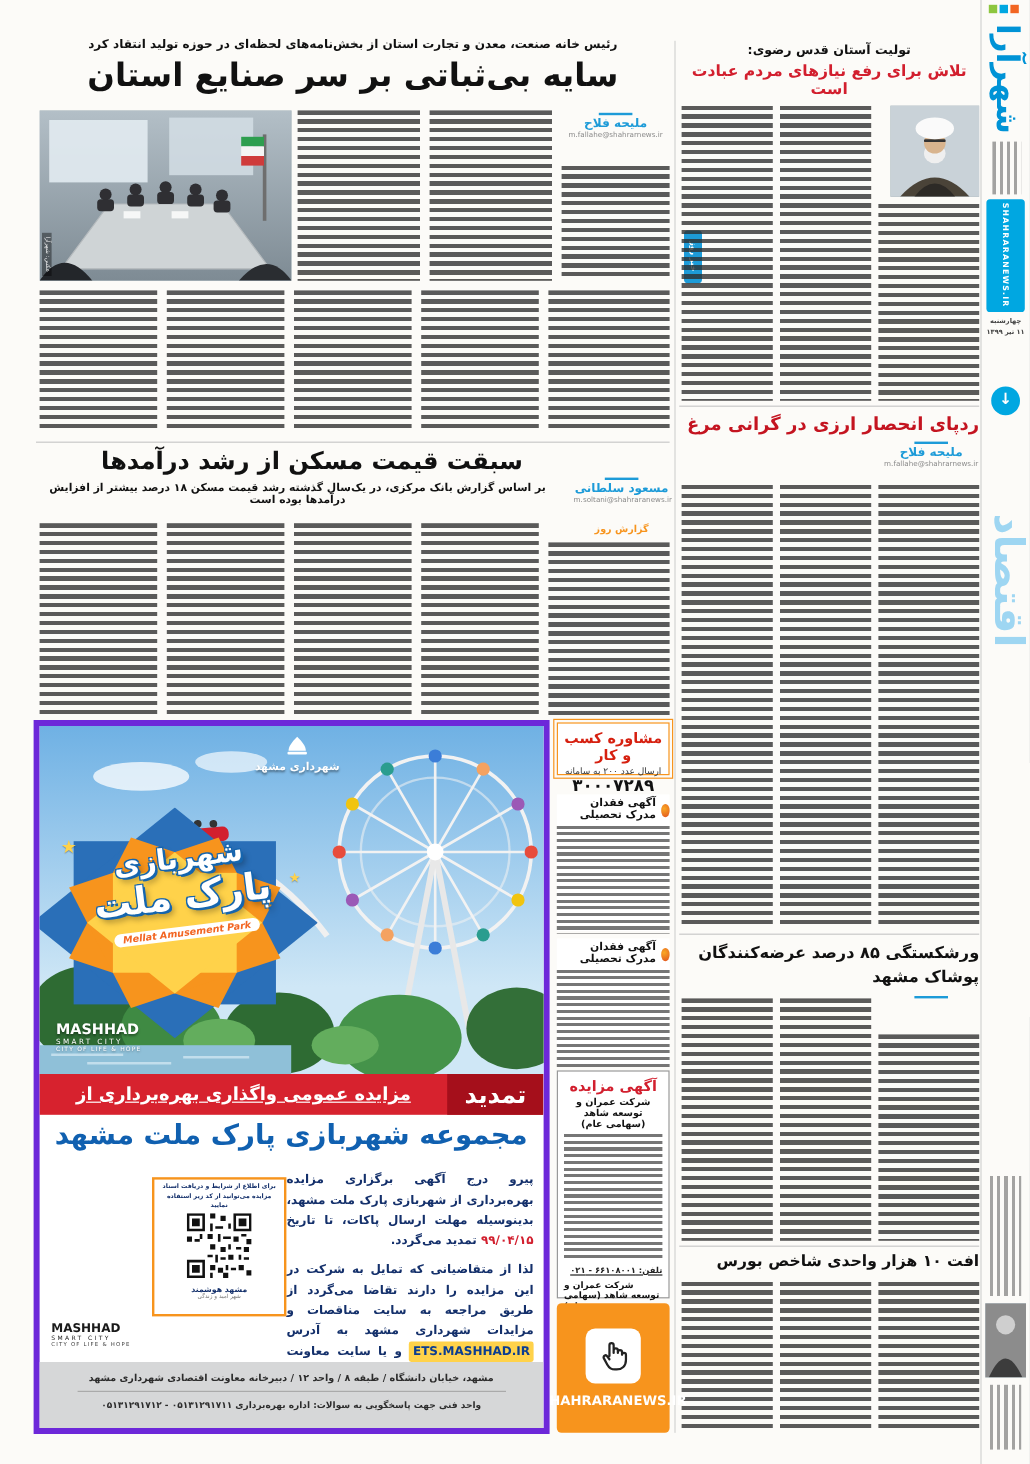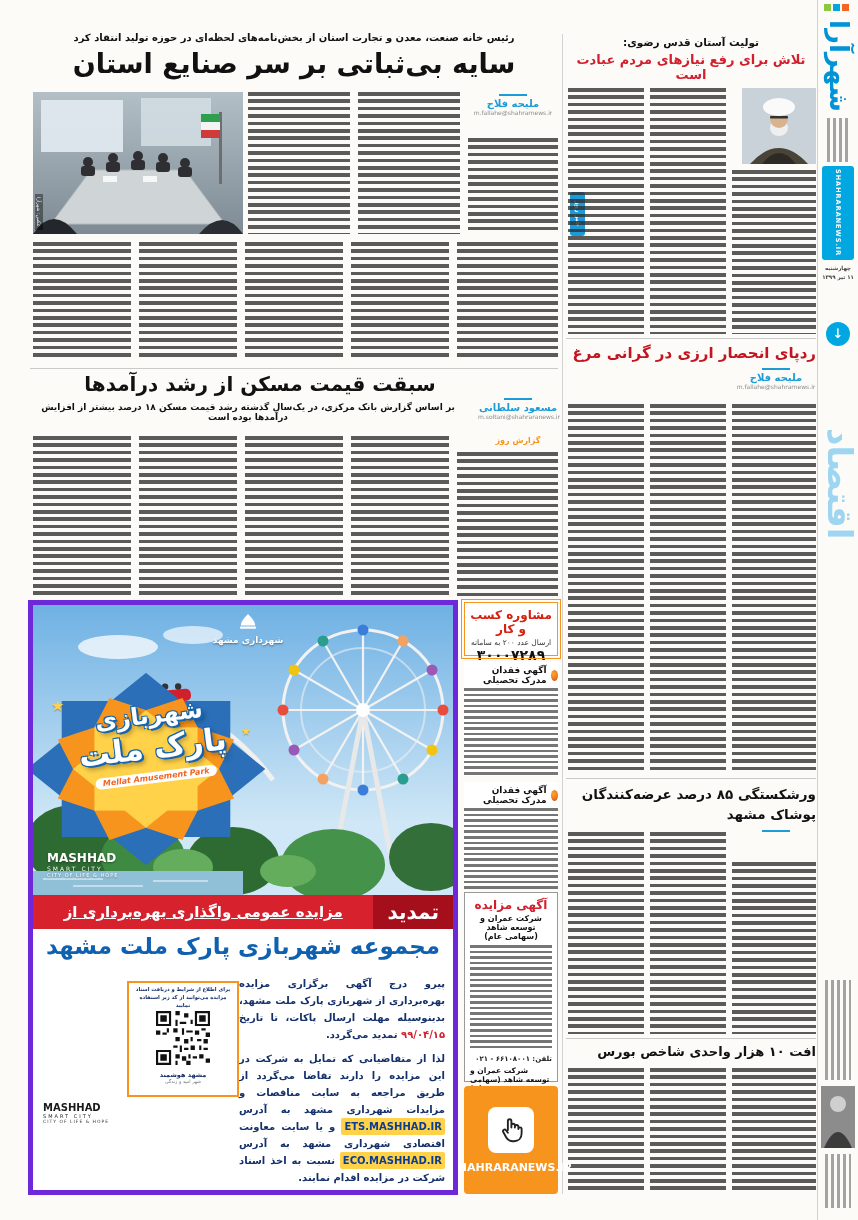--- a/index.html
+++ b/index.html
@@ -33,21 +33,21 @@
   .consult .t{color:#d62010;font-weight:bold;font-size:12px;}
   .consult .l{color:#333;font-size:7.5px;margin-top:2px;}
   .consult .n{color:#111;font-weight:bold;font-size:14px;letter-spacing:1px;}
   .notice{background:#fff;}
   .notice-head{display:flex;align-items:center;justify-content:center;gap:4px;padding:3px 0;}
   .notice-head .dot{width:11px;height:11px;border-radius:50%;background:radial-gradient(circle at 35% 35%,#f9a825,#e0501e);}
   .notice-head b{font-size:9px;color:#111;}
   .auction{border:1px solid #999;background:#fff;padding:5px 5px 3px;box-sizing:border-box;}
   .auction .t{color:#d21f2e;font-weight:bold;font-size:12px;text-align:center;}
   .auction .c{color:#111;font-weight:bold;font-size:8px;text-align:center;margin:2px 0 4px;}
-  .auction .p{color:#222;font-weight:bold;font-size:7px;margin-top:4px;}
+  .auction .p{color:#222;font-weight:bold;font-size:7px;margin-top:4px;text-decoration:underline;}
   .auction .s{color:#111;font-weight:bold;font-size:7.5px;text-align:left;margin-top:3px;}
   .orangebox{background:#f7941d;border-radius:4px;display:flex;flex-direction:column;align-items:center;justify-content:center;gap:8px;}
   .handcard{width:46px;height:46px;background:#fff;border-radius:8px;display:flex;align-items:center;justify-content:center;}
   .orangebox .site{color:#fff;font-weight:bold;font-size:11px;direction:ltr;}
   
   .ad{position:absolute;left:28px;top:600px;width:430px;height:595px;border:5px solid #6d28d9;background:#fff;box-sizing:border-box;overflow:hidden;}
   .ad-banner{position:absolute;top:290px;left:0;right:0;height:34px;background:#d7222e;display:flex;align-items:center;}
   .ad-banner .tag{background:#a50f1b;color:#fff;font-size:20px;font-weight:bold;padding:0 14px;height:100%;display:flex;align-items:center;}
   .ad-banner .txt{flex:1;text-align:center;color:#fff;font-size:15px;font-weight:bold;text-decoration:underline;}
   .ad-title{position:absolute;top:328px;left:0;right:0;text-align:center;color:#1060b0;font-weight:bold;font-size:23px;}
@@ -237,21 +237,21 @@
       <span class="mail">m.soltani@shahraranews.ir</span>
     </div>
     <div class="abs htag" style="left:482px;top:436px;width:72px;">گزارش روز</div>
     <div class="abs txtcol" style="left:33px;top:436px;width:98px;height:160px;"></div>
     <div class="abs txtcol" style="left:139px;top:436px;width:98px;height:160px;"></div>
     <div class="abs txtcol" style="left:245px;top:436px;width:98px;height:160px;"></div>
     <div class="abs txtcol" style="left:351px;top:436px;width:98px;height:160px;"></div>
     <div class="abs txtcol" style="left:457px;top:452px;width:101px;height:144px;"></div>
   </section>
 
-  <div class="abs consult" style="left:464px;top:602px;width:94px;height:54px;">
+  <div class="abs consult" style="left:464px;top:602px;width:94px;height:44px;">
     <div class="t">مشاوره کسب و کار</div>
     <div class="l">ارسال عدد ۲۰۰ به سامانه</div>
     <div class="n">۳۰۰۰۷۲۸۹</div>
   </div>
 
   <div class="abs notice" style="left:464px;top:662px;width:94px;height:114px;">
     <div class="notice-head">
       <span class="dot"></span>
       <b>آگهی فقدان مدرک تحصیلی</b>
     </div>
@@ -399,15 +399,20 @@
       <div class="brand">مشهد هوشمند</div>
       <div class="brand2">شهر امید و زندگی</div>
     </div>
 
     <div class="blacklogo">
       <div class="l1">MASHHAD</div>
       <div class="l2">SMART CITY</div>
       <div class="l3">CITY OF LIFE &amp; HOPE</div>
     </div>
 
+    <div class="ad-footer">
+      <div class="f1">مشهد، خیابان دانشگاه / طبقه ۸ / واحد ۱۲ / دبیرخانه معاونت اقتصادی شهرداری مشهد</div>
+      <div class="sep"></div>
+      <div class="f2">واحد فنی جهت پاسخگویی به سوالات: اداره بهره‌برداری ۰۵۱۳۱۲۹۱۷۱۱ - ۰۵۱۳۱۲۹۱۷۱۲</div>
+    </div>
   </div>
 
 </div>
 
 </body></html>

